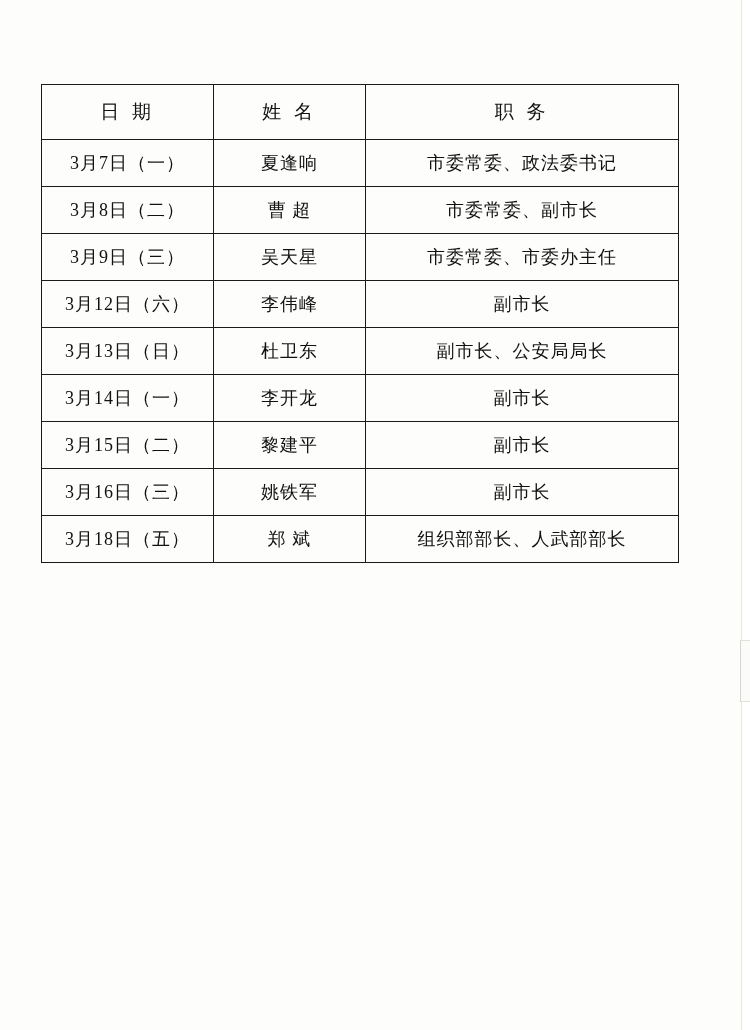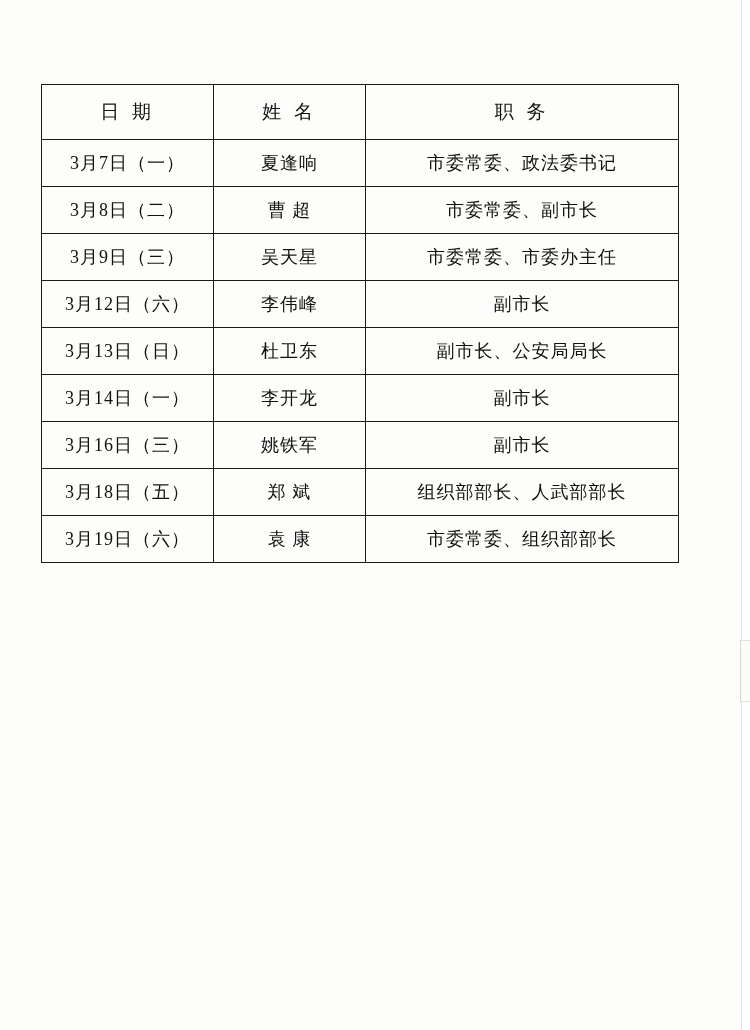--- a/index.html
+++ b/index.html
@@ -121,29 +121,29 @@
         <td class="cell-date">3月13日（日）</td>
         <td class="cell-name">杜卫东</td>
         <td class="cell-post">副市长、公安局局长</td>
       </tr>
       <tr>
         <td class="cell-date">3月14日（一）</td>
         <td class="cell-name">李开龙</td>
         <td class="cell-post">副市长</td>
       </tr>
       <tr>
+        <td class="cell-date">3月15日（二）</td>
+        <td class="cell-name">黎建平</td>
+        <td class="cell-post">副市长</td>
+      </tr>
+      <tr>
         <td class="cell-date">3月16日（三）</td>
         <td class="cell-name">姚铁军</td>
         <td class="cell-post">副市长</td>
       </tr>
       <tr>
         <td class="cell-date">3月18日（五）</td>
         <td class="cell-name">郑  斌</td>
         <td class="cell-post">组织部部长、人武部部长</td>
       </tr>
-      <tr>
-        <td class="cell-date">3月19日（六）</td>
-        <td class="cell-name">袁  康</td>
-        <td class="cell-post">市委常委、组织部部长</td>
-      </tr>
     </tbody>
   </table>
 </div>
 
 </body></html>

